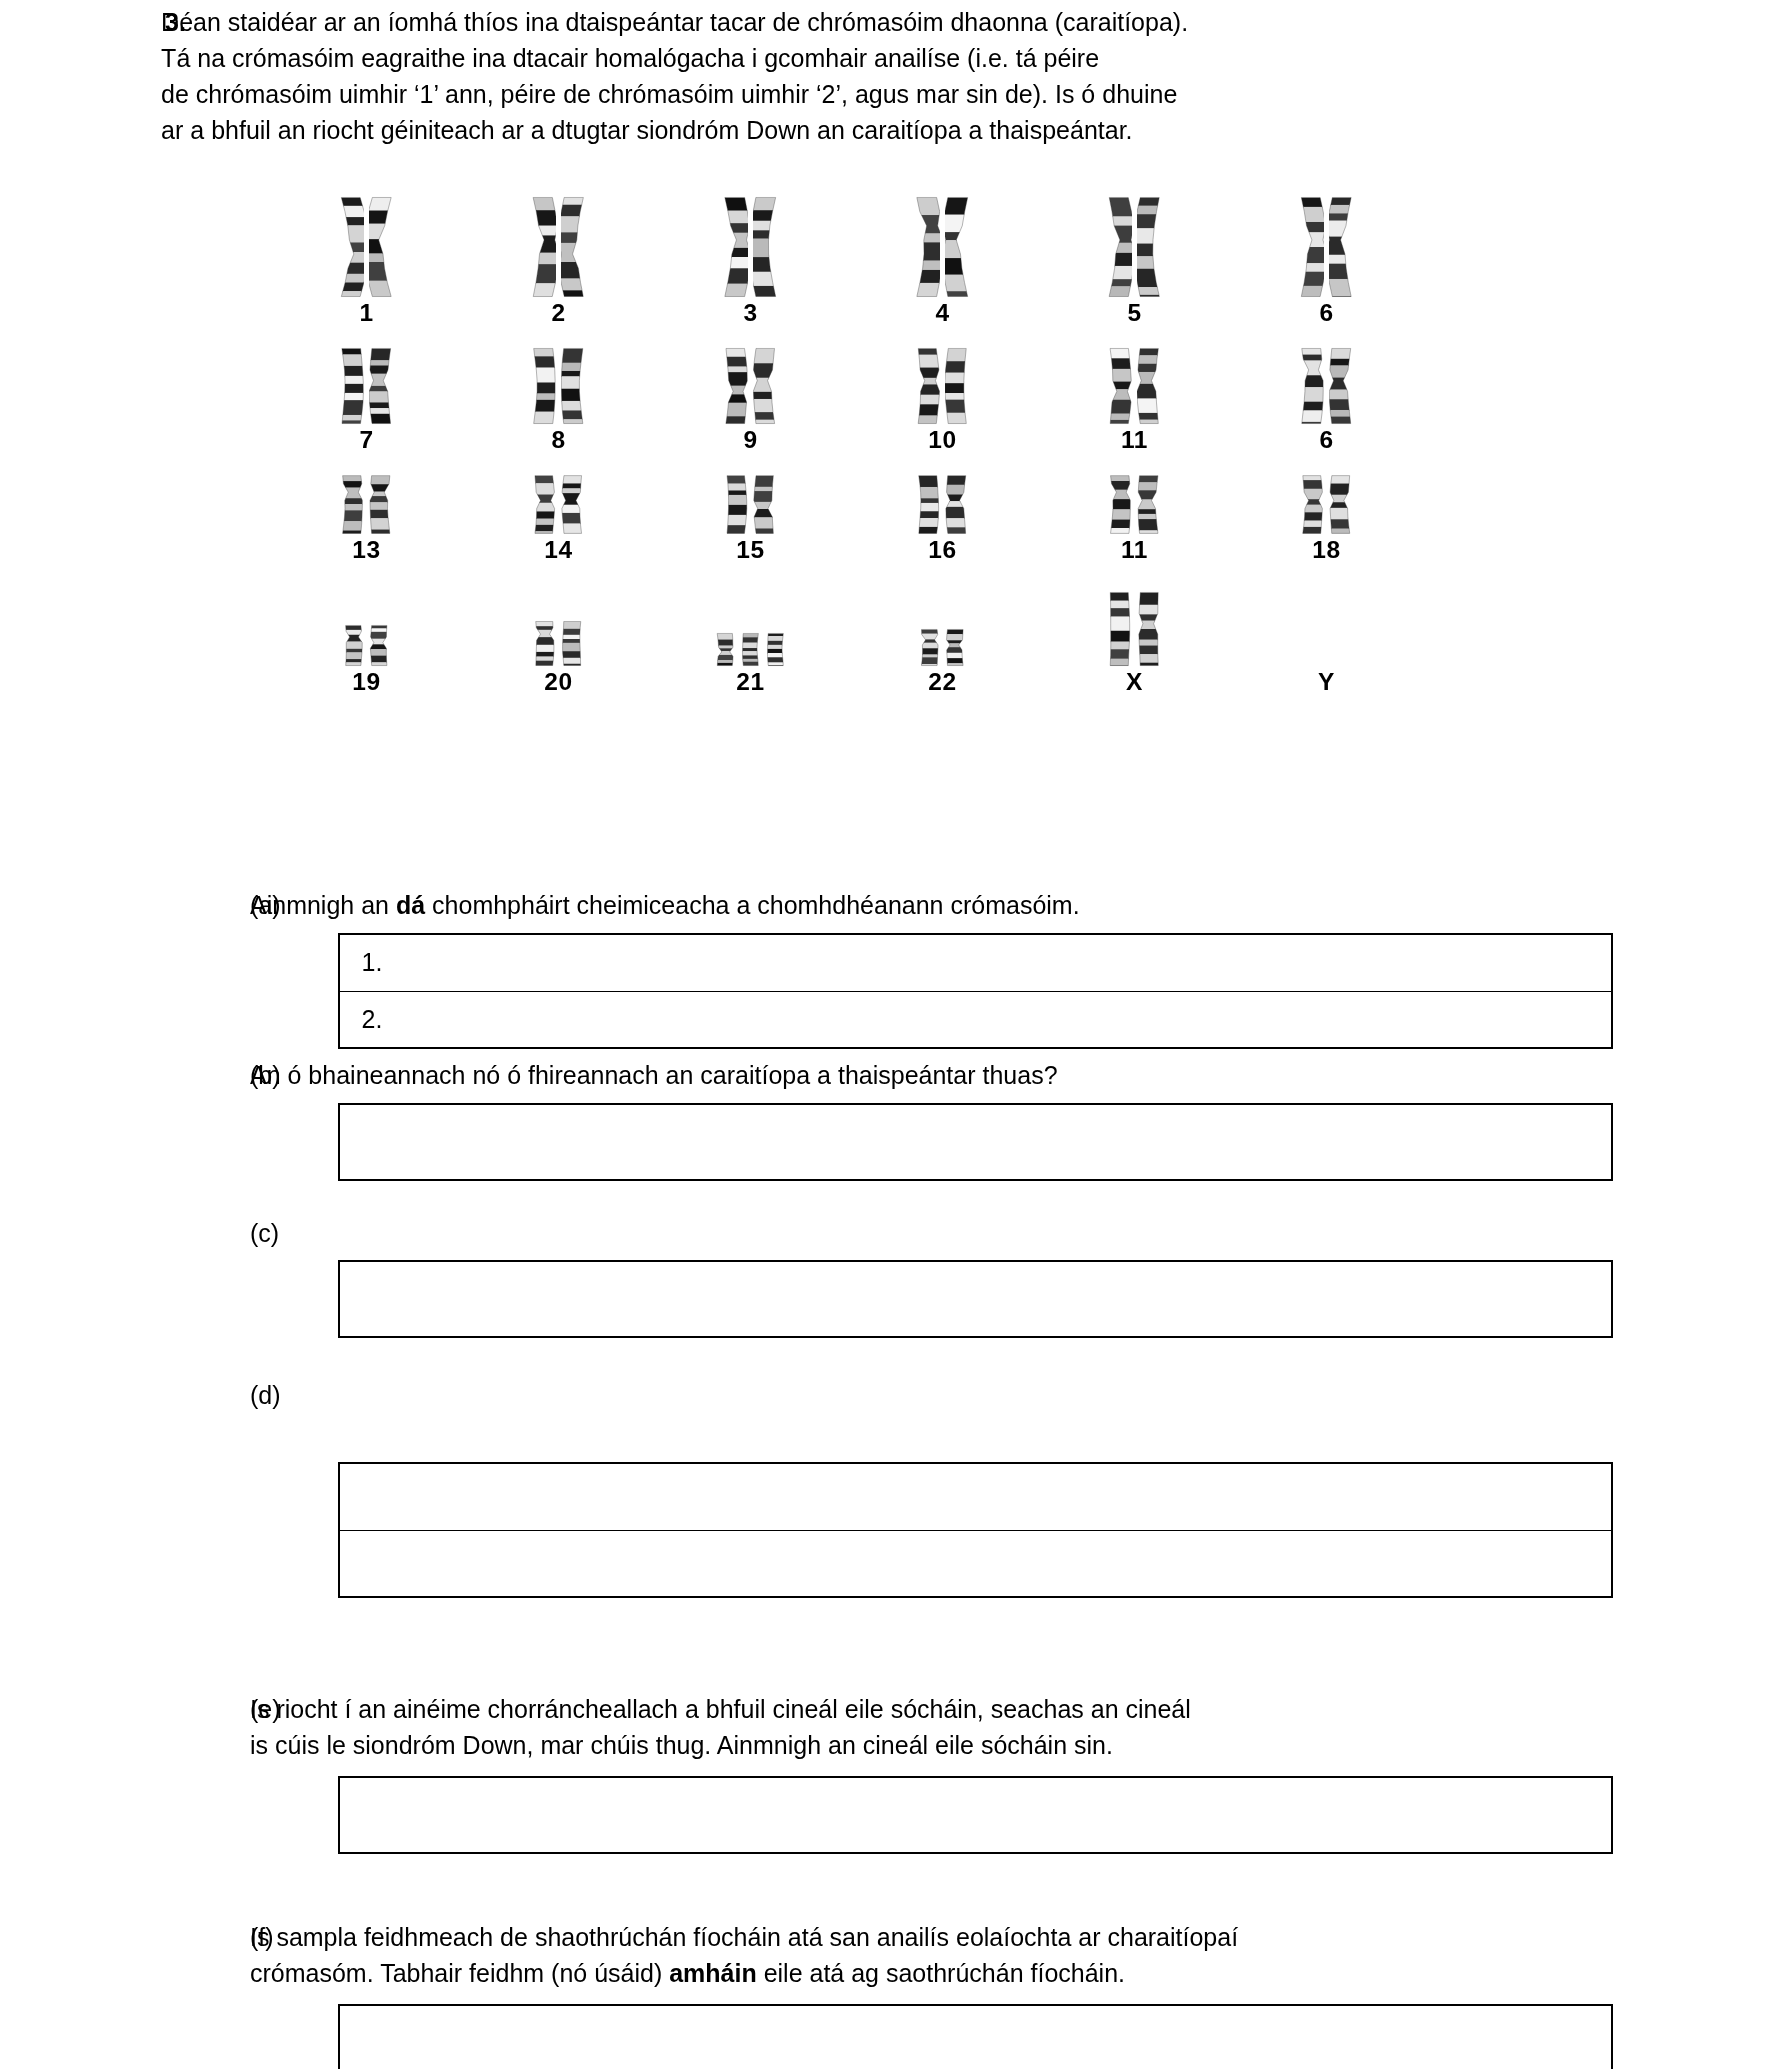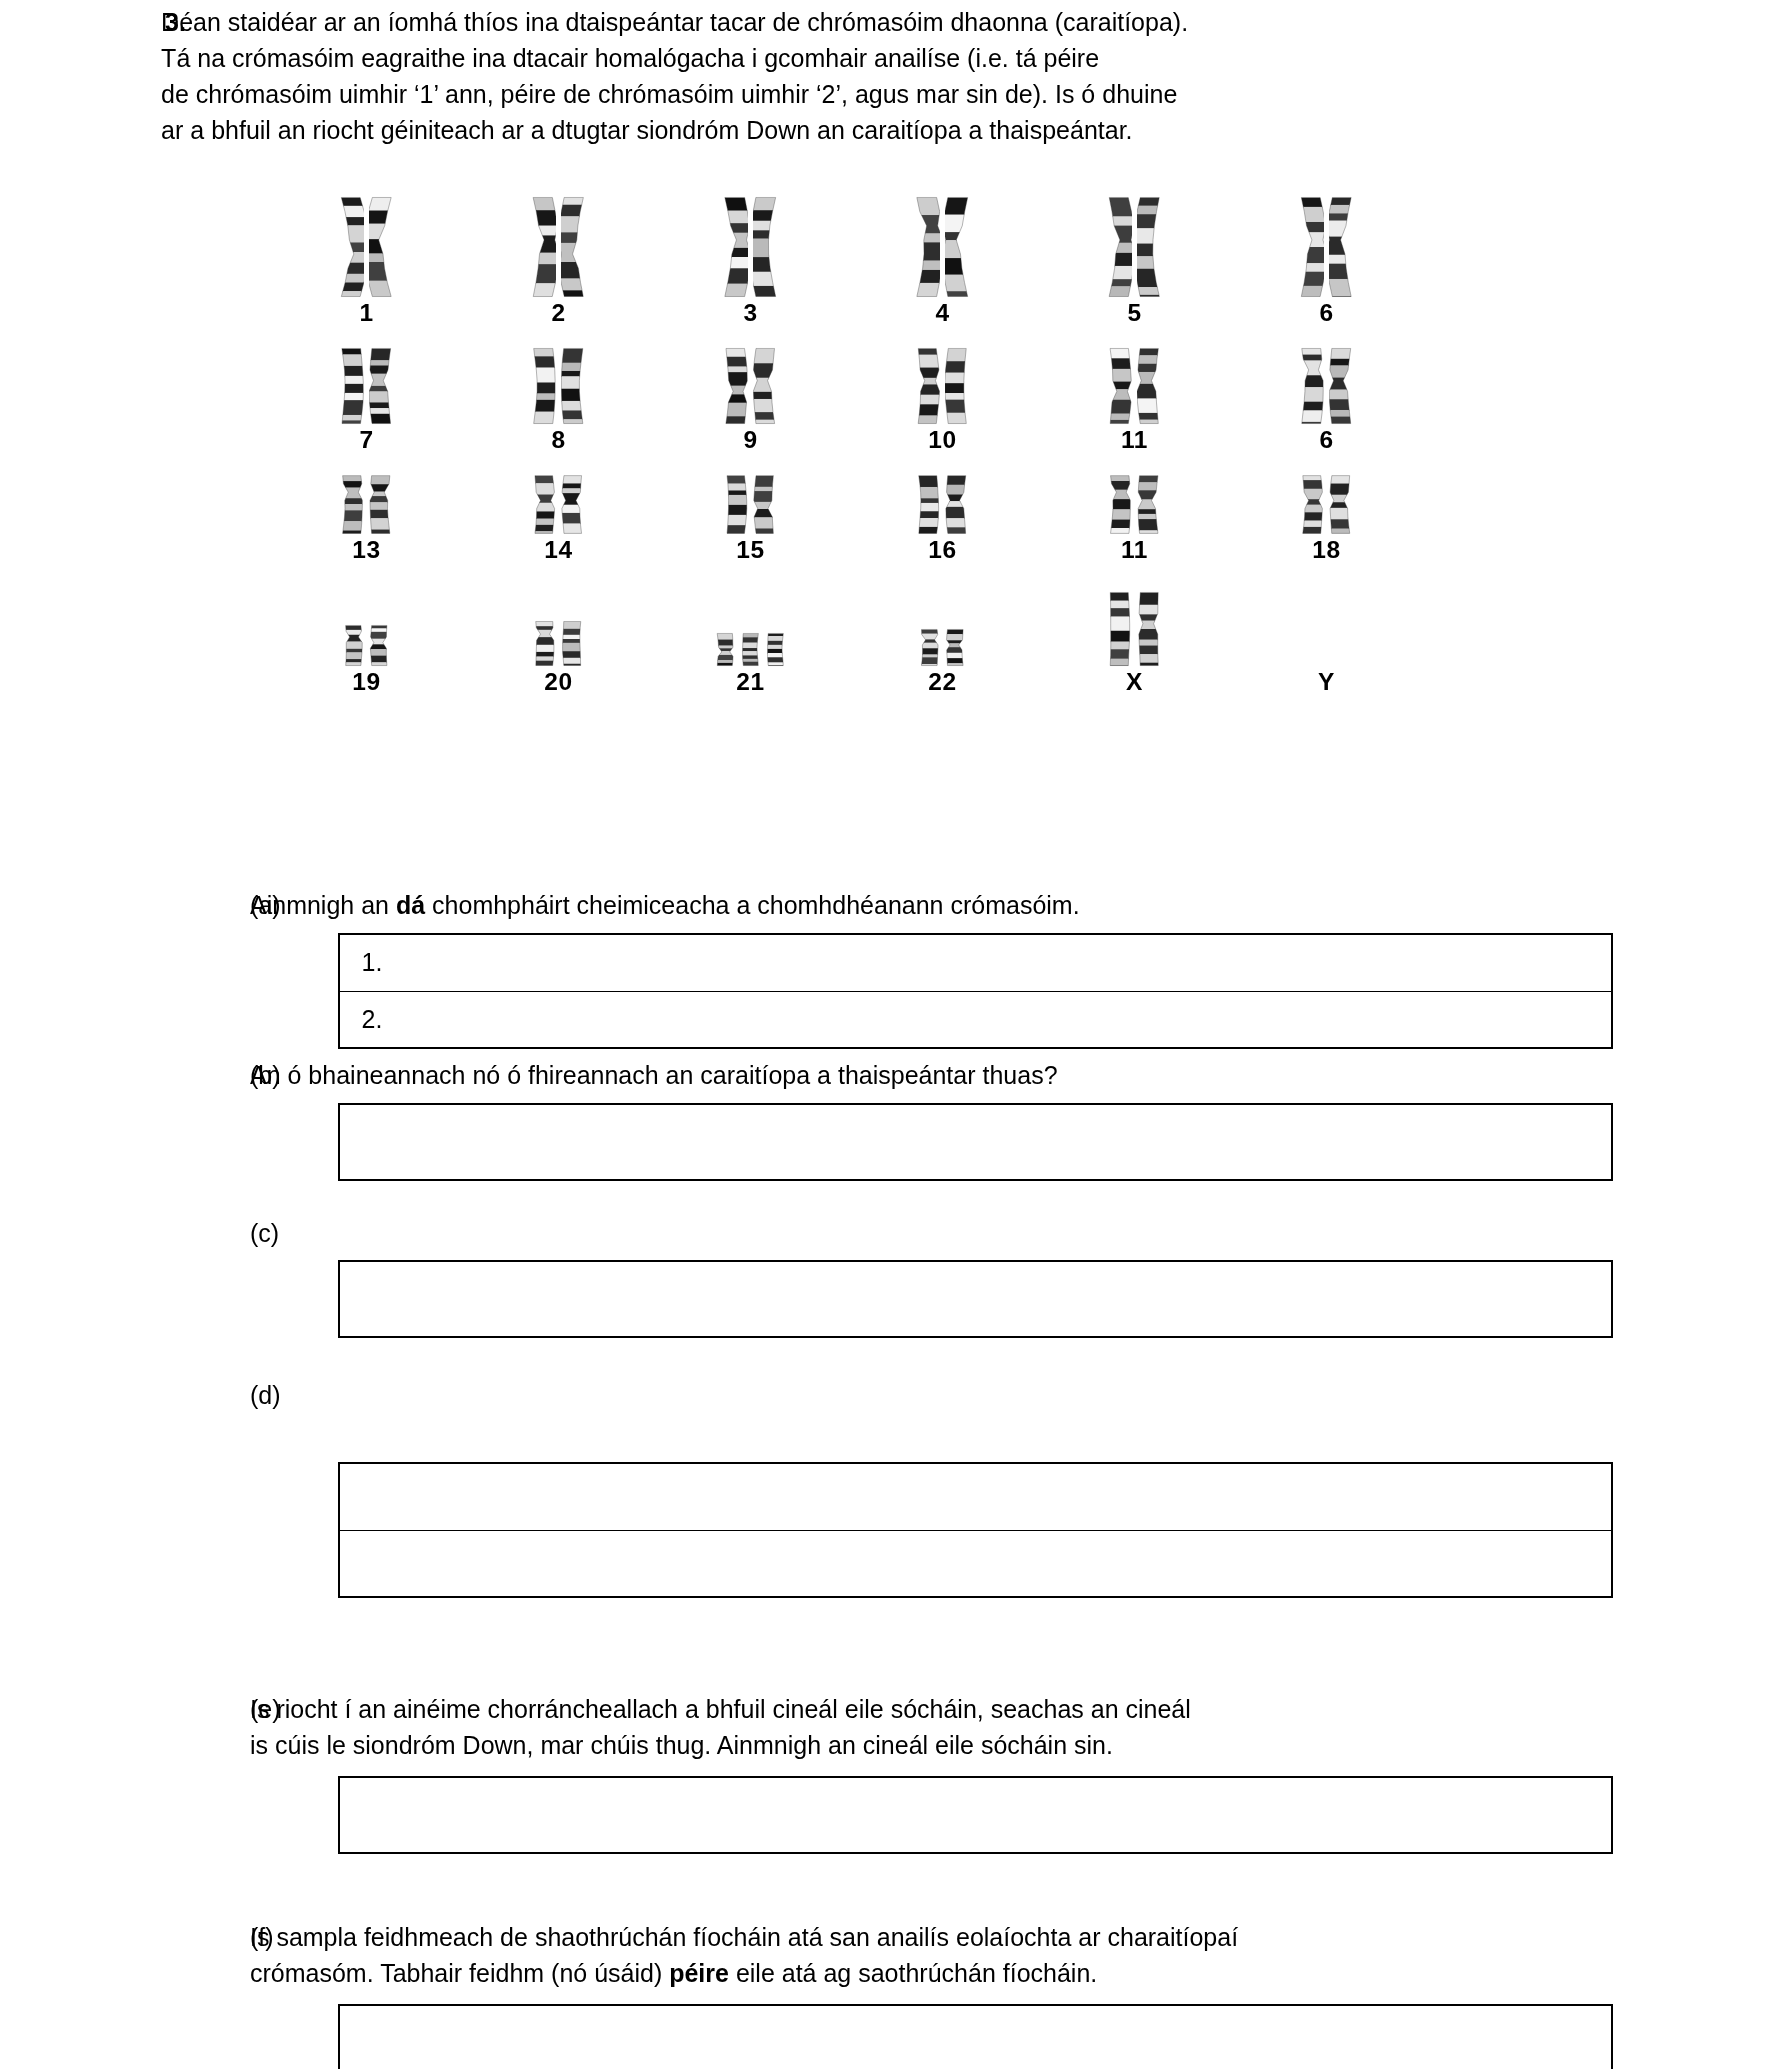--- a/index.html
+++ b/index.html
@@ -1251,19 +1251,19 @@
 is cúis le siondróm Down, mar chúis thug.  Ainmnigh an cineál eile sócháin sin.</div>
     </div>
     <div class="answer-box" style="top: 1776px;">
       <div class="answer-row" style="height: 74px;"></div>
     </div>
   </div>
 <div class="part" id="part-5" style="top: 0px;">
     <div class="part-head" style="position: absolute; top: 1919px; left: 0px; width: 1782px;">
       <div class="part-letter">(f)</div>
       <div class="part-text">Is sampla feidhmeach de shaothrúchán fíocháin atá san anailís eolaíochta ar charaitíopaí
-crómasóm.  Tabhair feidhm (nó úsáid) <b>péire</b> eile atá ag saothrúchán fíocháin.</div>
+crómasóm.  Tabhair feidhm (nó úsáid) <b>amháin</b> eile atá ag saothrúchán fíocháin.</div>
     </div>
     <div class="answer-box" style="top: 2004px;">
       <div class="answer-row" style="height: 74px;"></div>
     </div>
   </div>
 
 
 </body></html>

